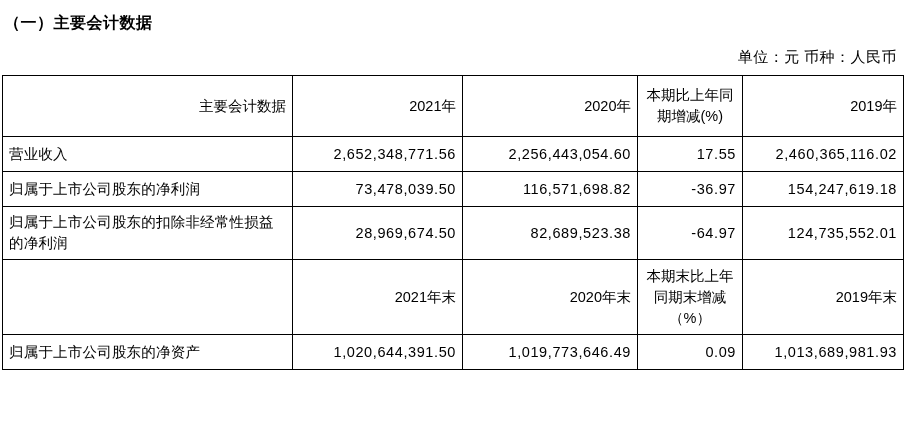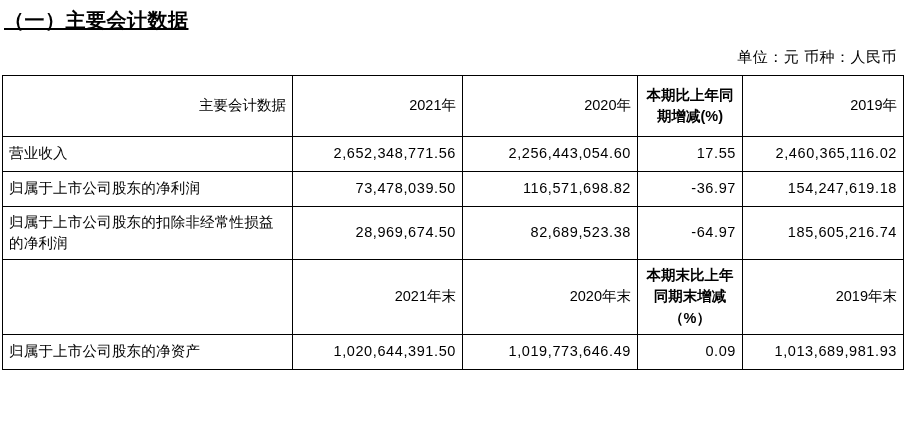--- a/index.html
+++ b/index.html
@@ -17,30 +17,29 @@
   }
   .page {
     width: 905px;
     height: 436px;
     position: relative;
     box-sizing: border-box;
   }
   .section-title {
     font-family: "Liberation Sans", "DejaVu Sans", sans-serif;
     font-weight: bold;
-    font-size: 20px;
+    font-size: 16px;
     letter-spacing: 0.5px;
-    padding: 6px 0 0 4px;
+    padding: 12px 0 0 4px;
     line-height: 1.4;
-    text-decoration: underline;
   }
   .unit-line {
     text-align: right;
     font-size: 15px;
-    font-family: Liberation Sans, sans-serif;
+    font-family: Liberation Serif, serif;
     padding: 14px 8px 8px 17px;
     letter-spacing: 0.5px;
   }
   table.fin {
     border-collapse: collapse;
     width: 901px;
     margin-left: 2px;
     table-layout: fixed;
   }
   table.fin td {
@@ -58,21 +57,20 @@
   .col-y3 { width: 161px; }
 
   .hdr {
     text-align: right;
     font-size: 14.5px;
   }
   .hdr-pct {
     text-align: center;
     font-size: 14px;
     line-height: 1.3;
-    font-weight: bold;
   }
   .lbl {
     text-align: left;
     letter-spacing: 0.2px;
   }
   .num {
     text-align: right;
     font-family: "Liberation Serif", "DejaVu Serif", serif;
     font-size: 15px;
     letter-spacing: 0.6px;
@@ -124,21 +122,21 @@
         <td class="num">116,571,698.82</td>
         <td class="num">-36.97</td>
         <td class="num">154,247,619.18</td>
       </tr>
 
       <tr class="two-line">
         <td class="lbl">归属于上市公司股东的扣除非经常性损益的净利润</td>
         <td class="num">28,969,674.50</td>
         <td class="num">82,689,523.38</td>
         <td class="num">-64.97</td>
-        <td class="num">185,605,216.74</td>
+        <td class="num">124,735,552.01</td>
       </tr>
 
 
       <tr class="mid-hdr">
         <td class="blank"></td>
         <td class="hdr">2021年末</td>
         <td class="hdr">2020年末</td>
         <td class="hdr-pct">本期末比上年同期末增减（%）</td>
         <td class="hdr">2019年末</td>
       </tr>

